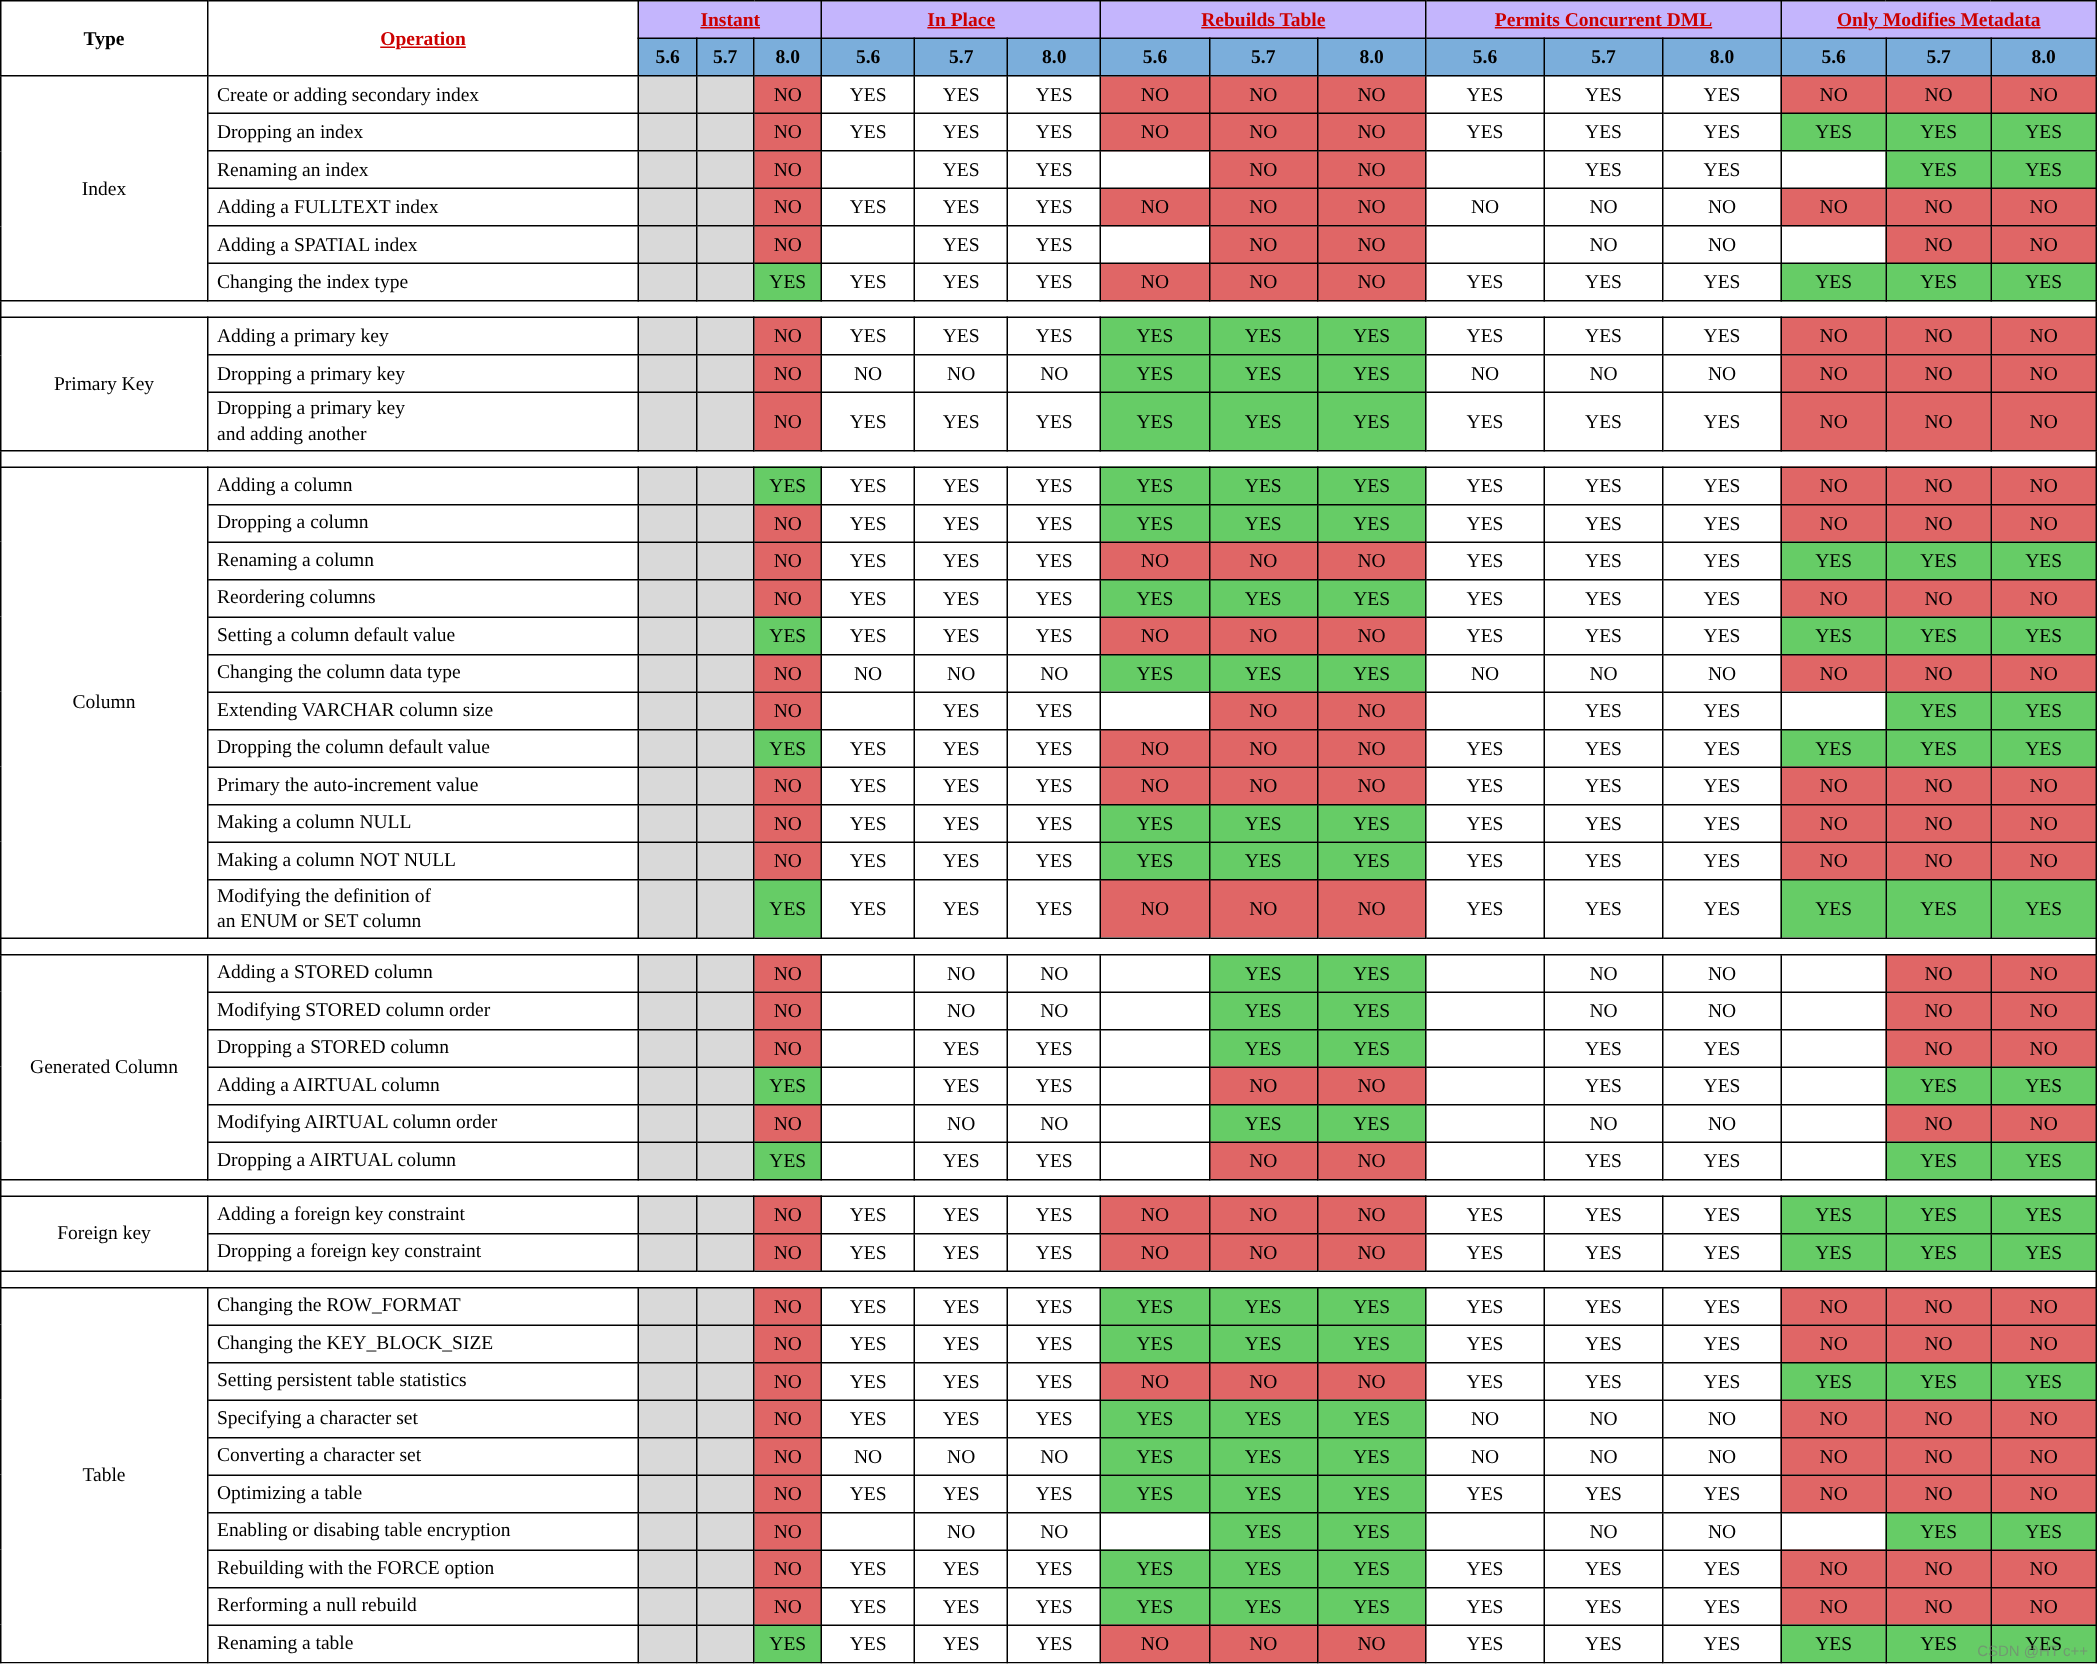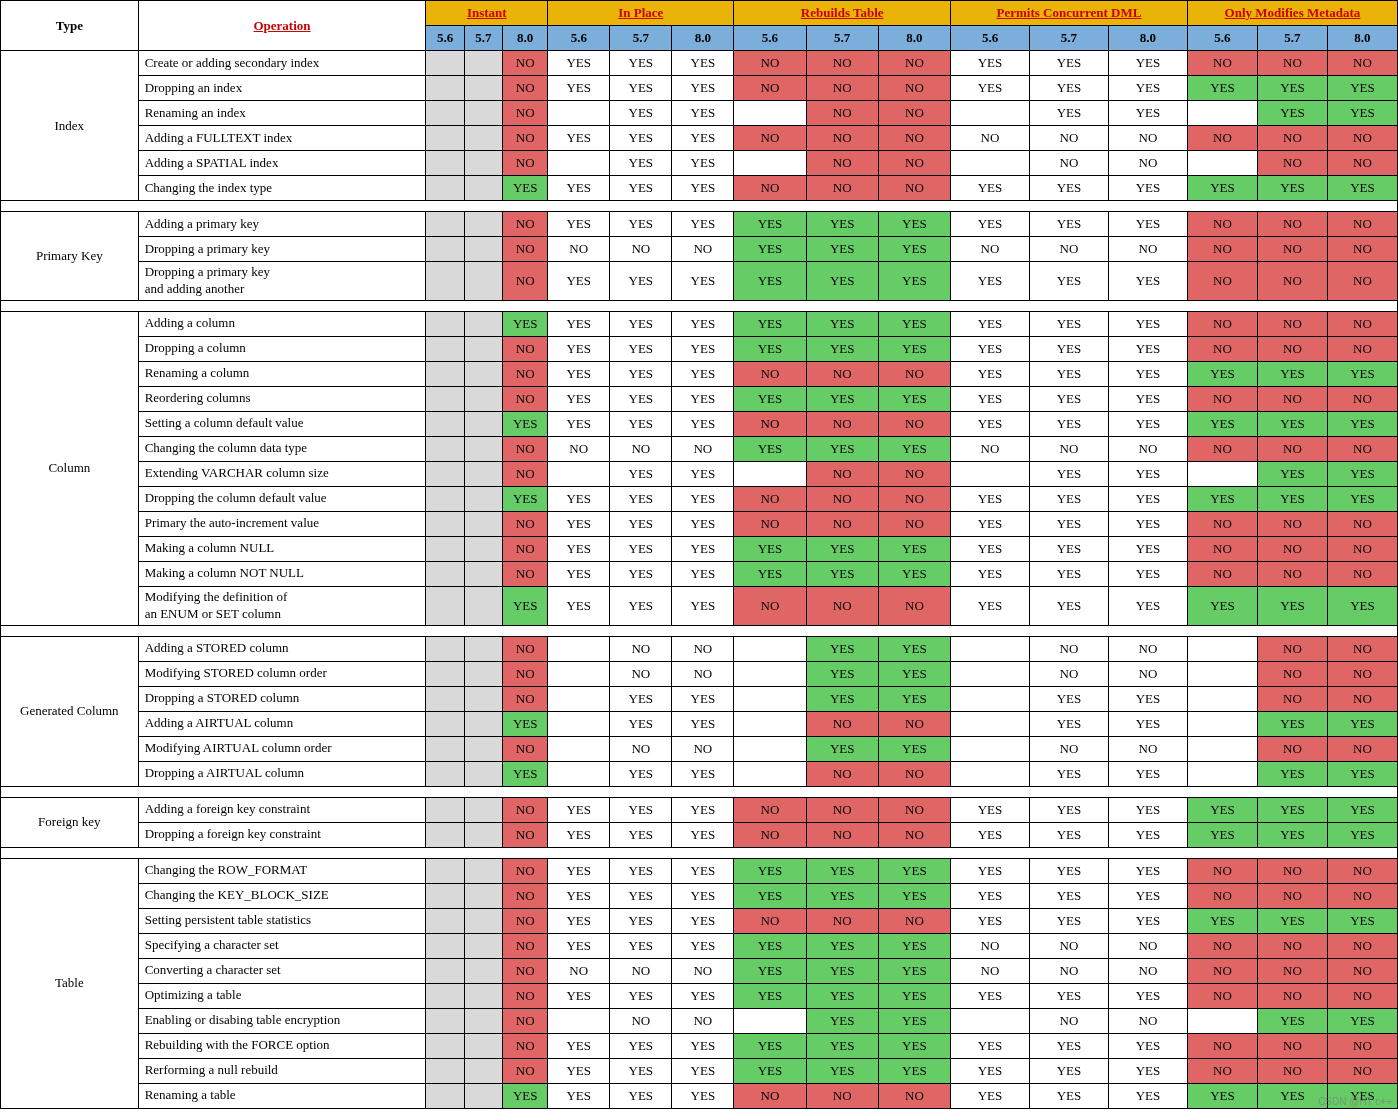--- a/index.html
+++ b/index.html
@@ -39,21 +39,21 @@
     padding-left: 6px;
     white-space: normal;
     line-height: 1.3;
   }
   td.type {
     text-align: center;
     font-family: "Times New Roman", serif;
     white-space: normal;
   }
   th {
-    background: #eab308;
+    background: #c4b5fd;
     font-weight: bold;
     color: #c00;
     text-decoration: underline;
   }
   th.top-type, th.top-op {
     color: #000;
     text-decoration: none;
     font-style: italic;
     font-weight: normal;
     background: #fff;

